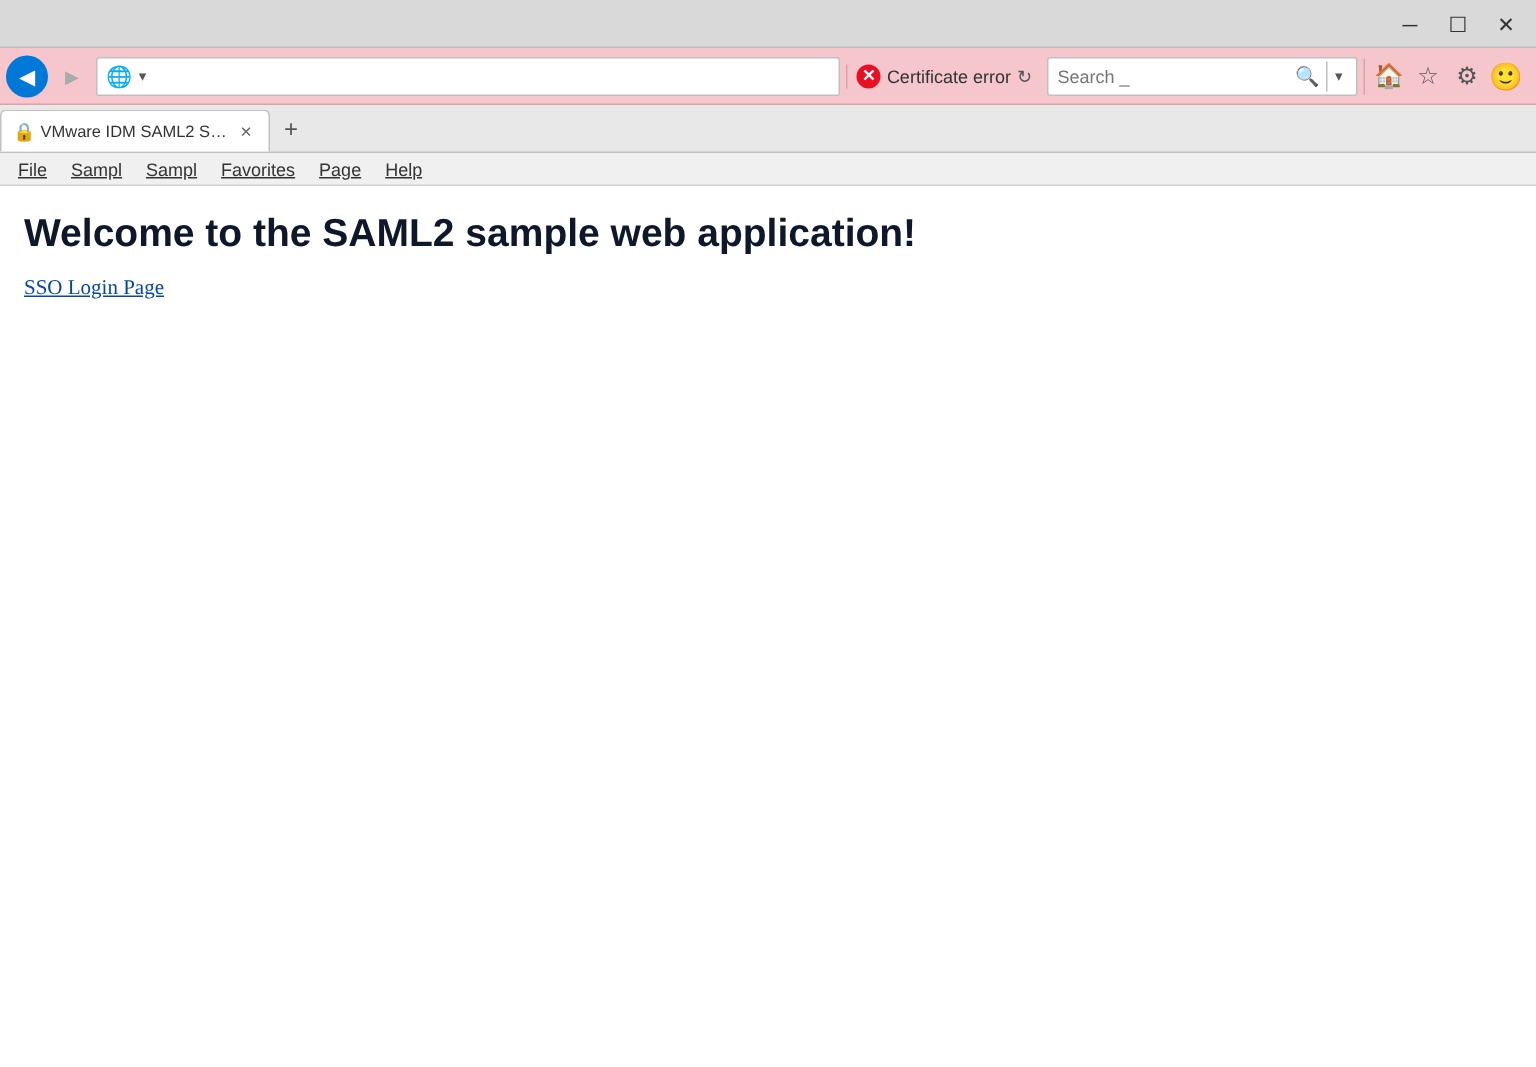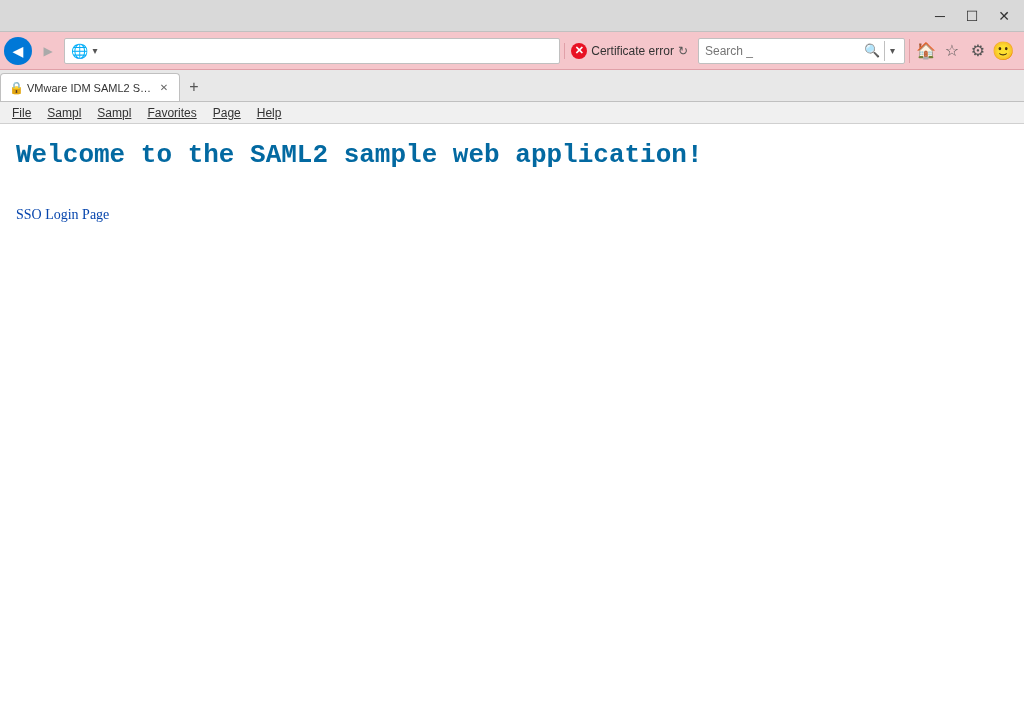--- a/index.html
+++ b/index.html
@@ -281,27 +281,28 @@
     .page-content {
       background: white;
       flex: 1;
       padding: 16px 16px;
       height: calc(711px - 32px - 38px - 32px - 22px);
       overflow-y: auto;
     }
     .page-title {
       font-size: 26px;
       font-weight: bold;
-      color: #0369a1;
-      margin-bottom: 37px;
-      font-family: Liberation Mono, monospace;
+      color: #0f172a;
+      margin-bottom: 14px;
+      font-family: Liberation Sans, sans-serif;
     }
     .page-link {
       display: block;
       color: #0645ad;
+      text-decoration: underline;
       font-size: 14px;
       cursor: pointer;
       margin-bottom: 10px;
       font-family: Times New Roman, serif;
     }
 
     
     .smiley { font-size: 18px; }
   </style>
 </head>

